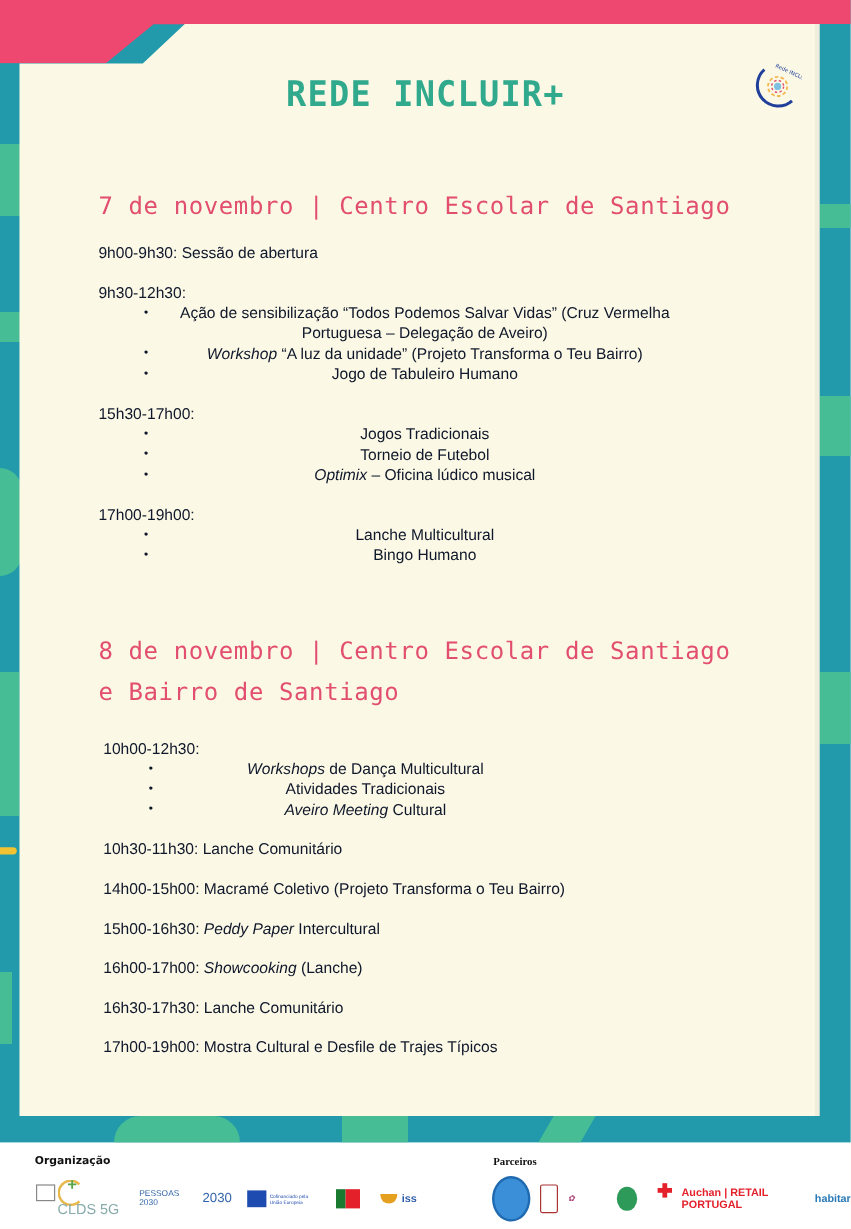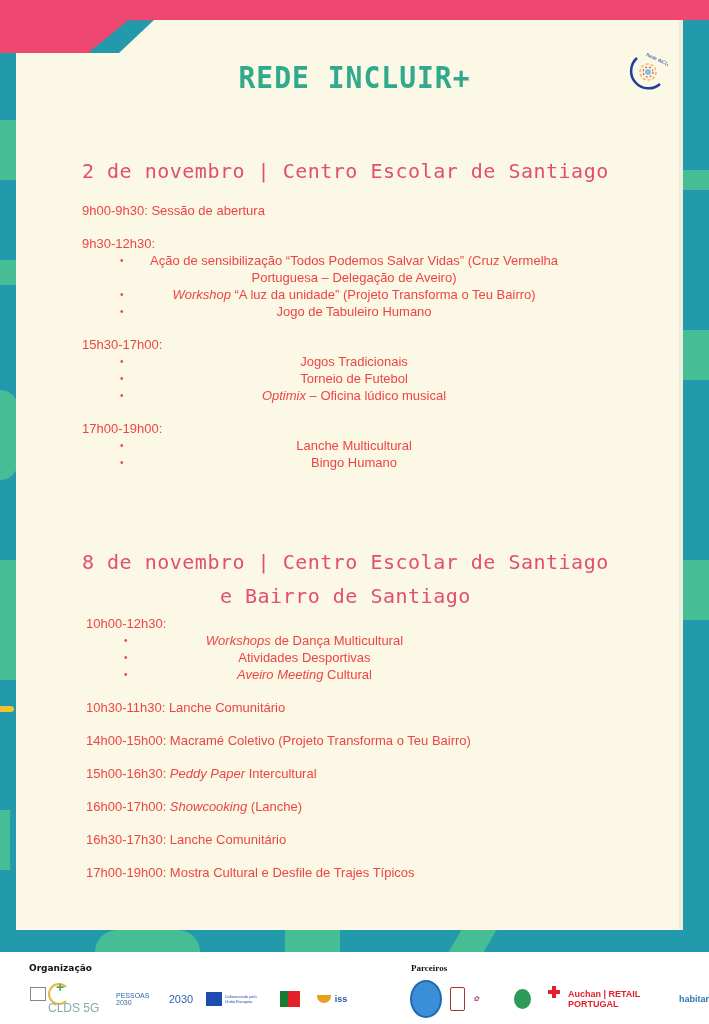--- a/index.html
+++ b/index.html
@@ -35,21 +35,21 @@
       transform:scaleY(1.05);
     }
     .logo {
       position:absolute; left:628px; top:50px; width:40px; height:40px;
     }
     .day-heading {
       position:absolute; left:82px; color:#e24e6f;
       font-family:"DejaVu Sans Mono", monospace; font-size:20px; letter-spacing:0.5px;
       line-height:34px;
     }
-    .sched { position:absolute; left:82px; color:#ef4444; font-size:13px; }
+    .sched { position:absolute; left:82px; color:#0f172a; font-size:13px; }
     .entry { margin:0; line-height:17px; }
     .entry + .entry { margin-top:16px; }
     .entry ul { list-style:none; margin:0; padding:0 0 0 38px;text-align:center; }
     .entry li { position:relative; padding-left:14px; line-height:17px; }
     .entry li::before { content:"•"; position:absolute; left:0; top:0; font-size:10px; }
     .entry li i { font-style:italic; }
     .footer-label {
       position:absolute; top:963px; font-family:"DejaVu Sans", sans-serif;
       font-weight:bold; font-size:9px; color:#111;
     }
@@ -82,21 +82,21 @@
 
 <svg class="logo" viewBox="0 0 40 40">
   <path d="M9 8 A16 16 0 1 0 32 34" fill="none" stroke="#1f3f9a" stroke-width="2.5"></path>
   <circle cx="20" cy="22" r="8" fill="none" stroke="#f2b84b" stroke-width="1.5" stroke-dasharray="3 2"></circle>
   <circle cx="20" cy="22" r="5" fill="none" stroke="#e24e6f" stroke-width="1.2" stroke-dasharray="2 2"></circle>
   <circle cx="20" cy="22" r="3" fill="#7fc1e0"></circle>
   <text x="12" y="8" font-size="4.5" fill="#1f3f9a" font-family="DejaVu Sans, sans-serif" transform="rotate(25 20 20)">Rede INCLUIR+</text>
 </svg>
 
 <div class="day-heading" style="top:154px;">
-  <div>2 de novembro | Centro Escolar de Santiago</div>
+  <div>7 de novembro | Centro Escolar de Santiago</div>
 </div>
 <div class="sched" style="top:202px;">
   <div class="entry">
     <div>9h00-9h30: Sessão de abertura</div>
   </div>
   <div class="entry">
     <div>9h30-12h30:</div>
     <ul>
       <li style="width:440px;"><span>Ação de sensibilização “Todos Podemos Salvar Vidas” (Cruz Vermelha Portuguesa – Delegação de Aveiro)</span></li>
       <li><i>Workshop</i><span> “A luz da unidade” (Projeto Transforma o Teu Bairro)</span></li>
@@ -113,30 +113,30 @@
   </div>
   <div class="entry">
     <div>17h00-19h00:</div>
     <ul>
       <li><span>Lanche Multicultural</span></li>
       <li><span>Bingo Humano</span></li>
     </ul>
   </div>
 </div>
 
-<div class="day-heading" style="top:545px;text-align:center;">
+<div class="day-heading" style="top:525px;">
   <div>8 de novembro | Centro Escolar de Santiago</div>
   <div>e Bairro de Santiago</div>
 </div>
 <div class="sched" style="top:615px;left:86px;">
   <div class="entry">
     <div>10h00-12h30:</div>
     <ul>
       <li><i>Workshops</i><span> de Dança Multicultural</span></li>
-      <li><span>Atividades Desportivas</span></li>
+      <li><span>Atividades Tradicionais</span></li>
       <li><i>Aveiro Meeting</i><span> Cultural</span></li>
     </ul>
   </div>
   <div class="entry">
     <div>10h30-11h30: Lanche Comunitário</div>
   </div>
   <div class="entry">
     <div>14h00-15h00: Macramé Coletivo (Projeto Transforma o Teu Bairro)</div>
   </div>
   <div class="entry">

